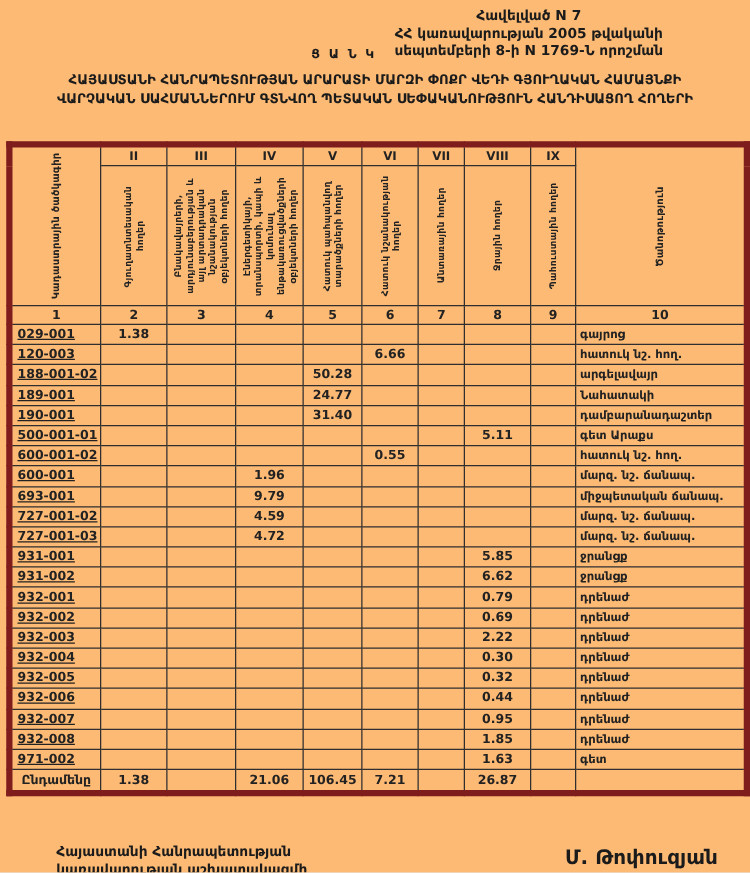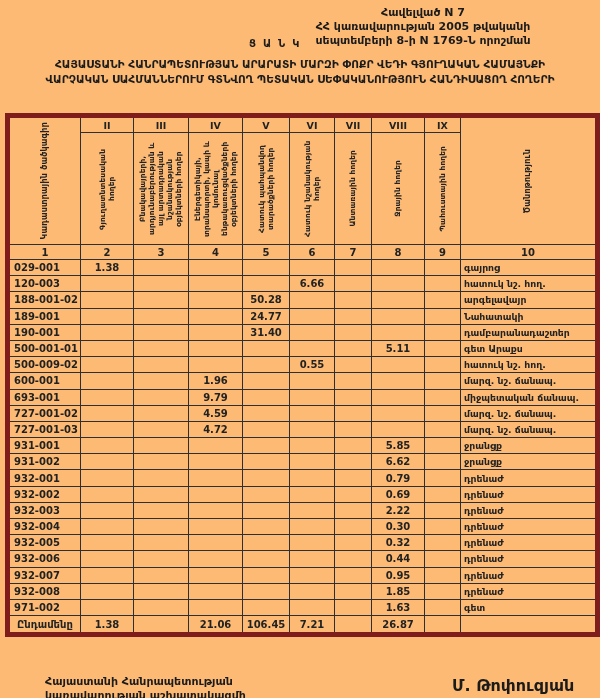--- a/index.html
+++ b/index.html
@@ -34,21 +34,21 @@
   tr.r-cat th { height:112px; }
   .vert {
     display:block; margin:0 auto;
     writing-mode:vertical-rl; transform:rotate(180deg);
     font-size:7.3px; font-weight:bold; line-height:1.25;
     max-height:106px; text-align:center; letter-spacing:0.2px;
   }
   .vert.big { font-size:8px; max-height:128px; }
   tr.r-idx td { height:15px; font-size:10px; text-align:center; }
   tr.data-row td { height:16.2px; font-size:10px; white-space:nowrap; }
-  tr.data-row td.code { text-align:left; padding-left:4px; font-size:10px; }
+  tr.data-row td.code { text-align:left; padding-left:4px; font-size:10px;text-decoration:underline; }
   tr.data-row td.val  { text-align:center; }
   tr.data-row td.note { text-align:left; padding-left:3px; font-size:9.3px; }
   tr.total-row td { height:19px; font-size:10px; }
   tr.total-row td.lbl { text-align:center; font-size:10px; }
   tr.total-row td.val { text-align:center; }
   .footer-left {
     position:absolute; left:45px; top:675px; font-size:11px; font-weight:bold;
     line-height:1.3;
   }
   .signature {
@@ -210,21 +210,21 @@
           <td class="val"></td>
           <td class="val"></td>
           <td class="val"></td>
           <td class="val"></td>
           <td class="val"></td>
           <td class="val">5.11</td>
           <td class="val"></td>
           <td class="note">գետ Արաքս</td>
         </tr>
         <tr class="data-row">
-          <td class="code">500-009-02</td>
+          <td class="code">600-001-02</td>
           <td class="val"></td>
           <td class="val"></td>
           <td class="val"></td>
           <td class="val"></td>
           <td class="val">0.55</td>
           <td class="val"></td>
           <td class="val"></td>
           <td class="val"></td>
           <td class="note">հատուկ նշ. հող.</td>
         </tr>

